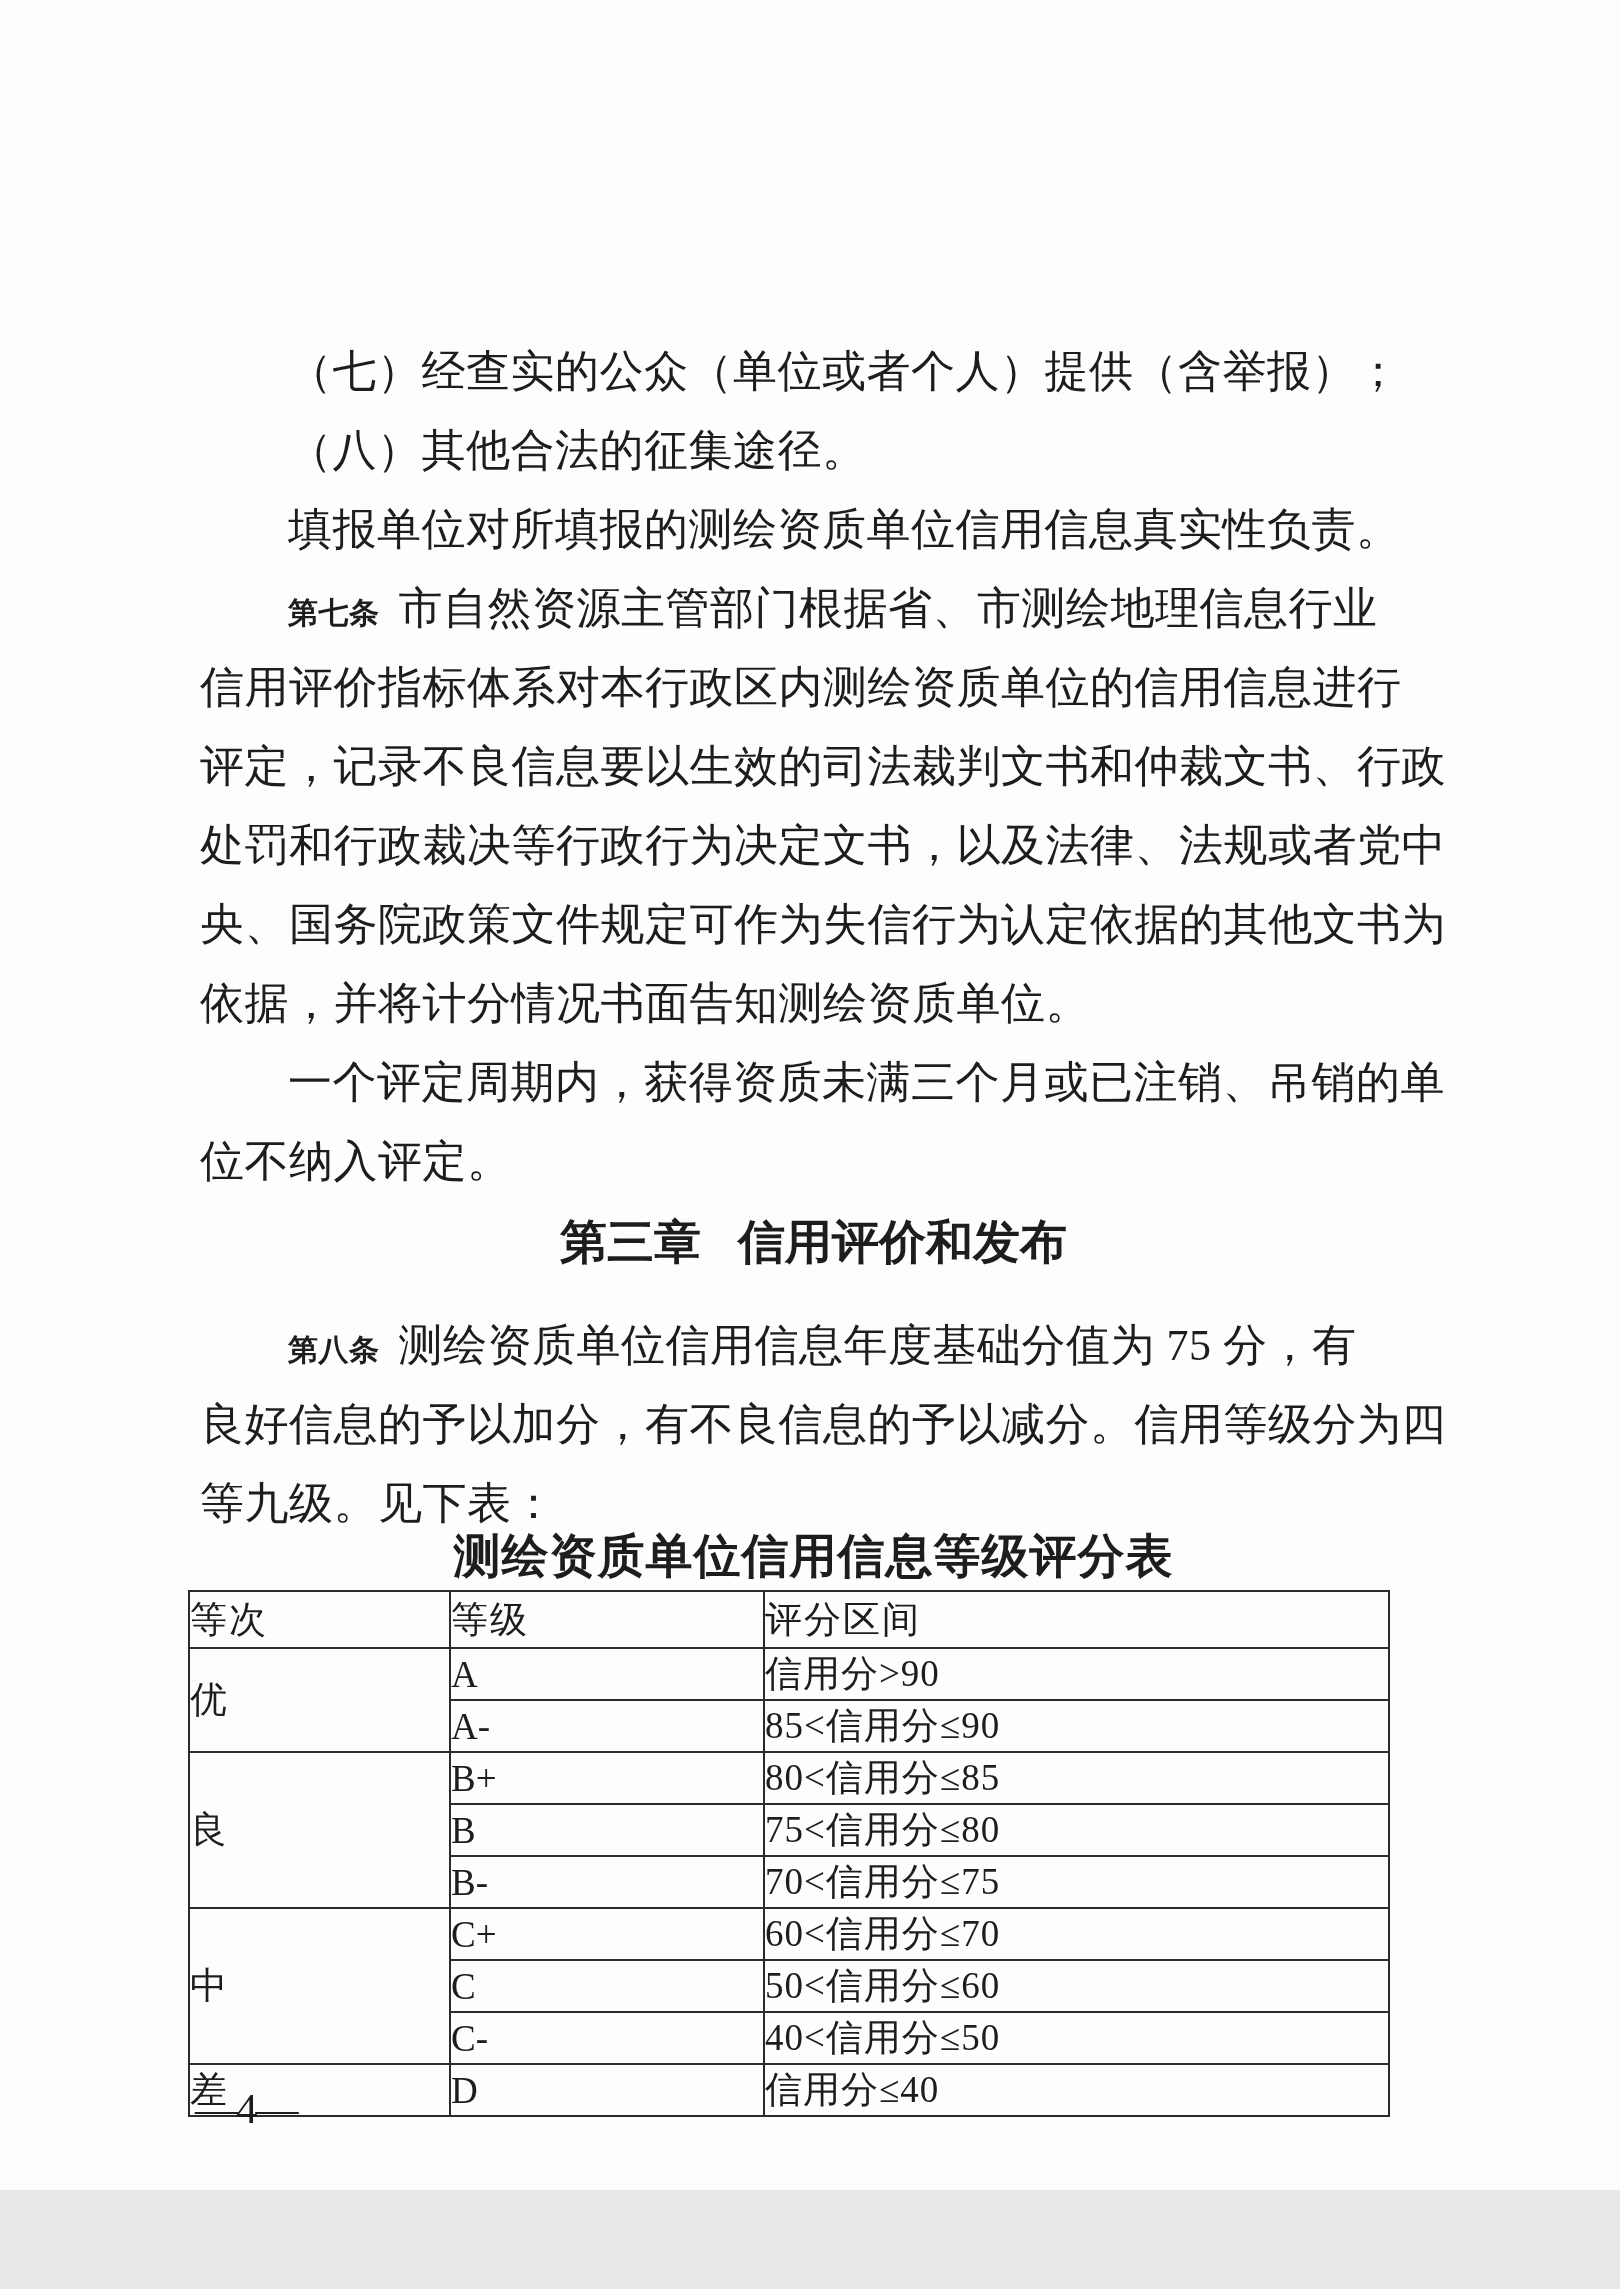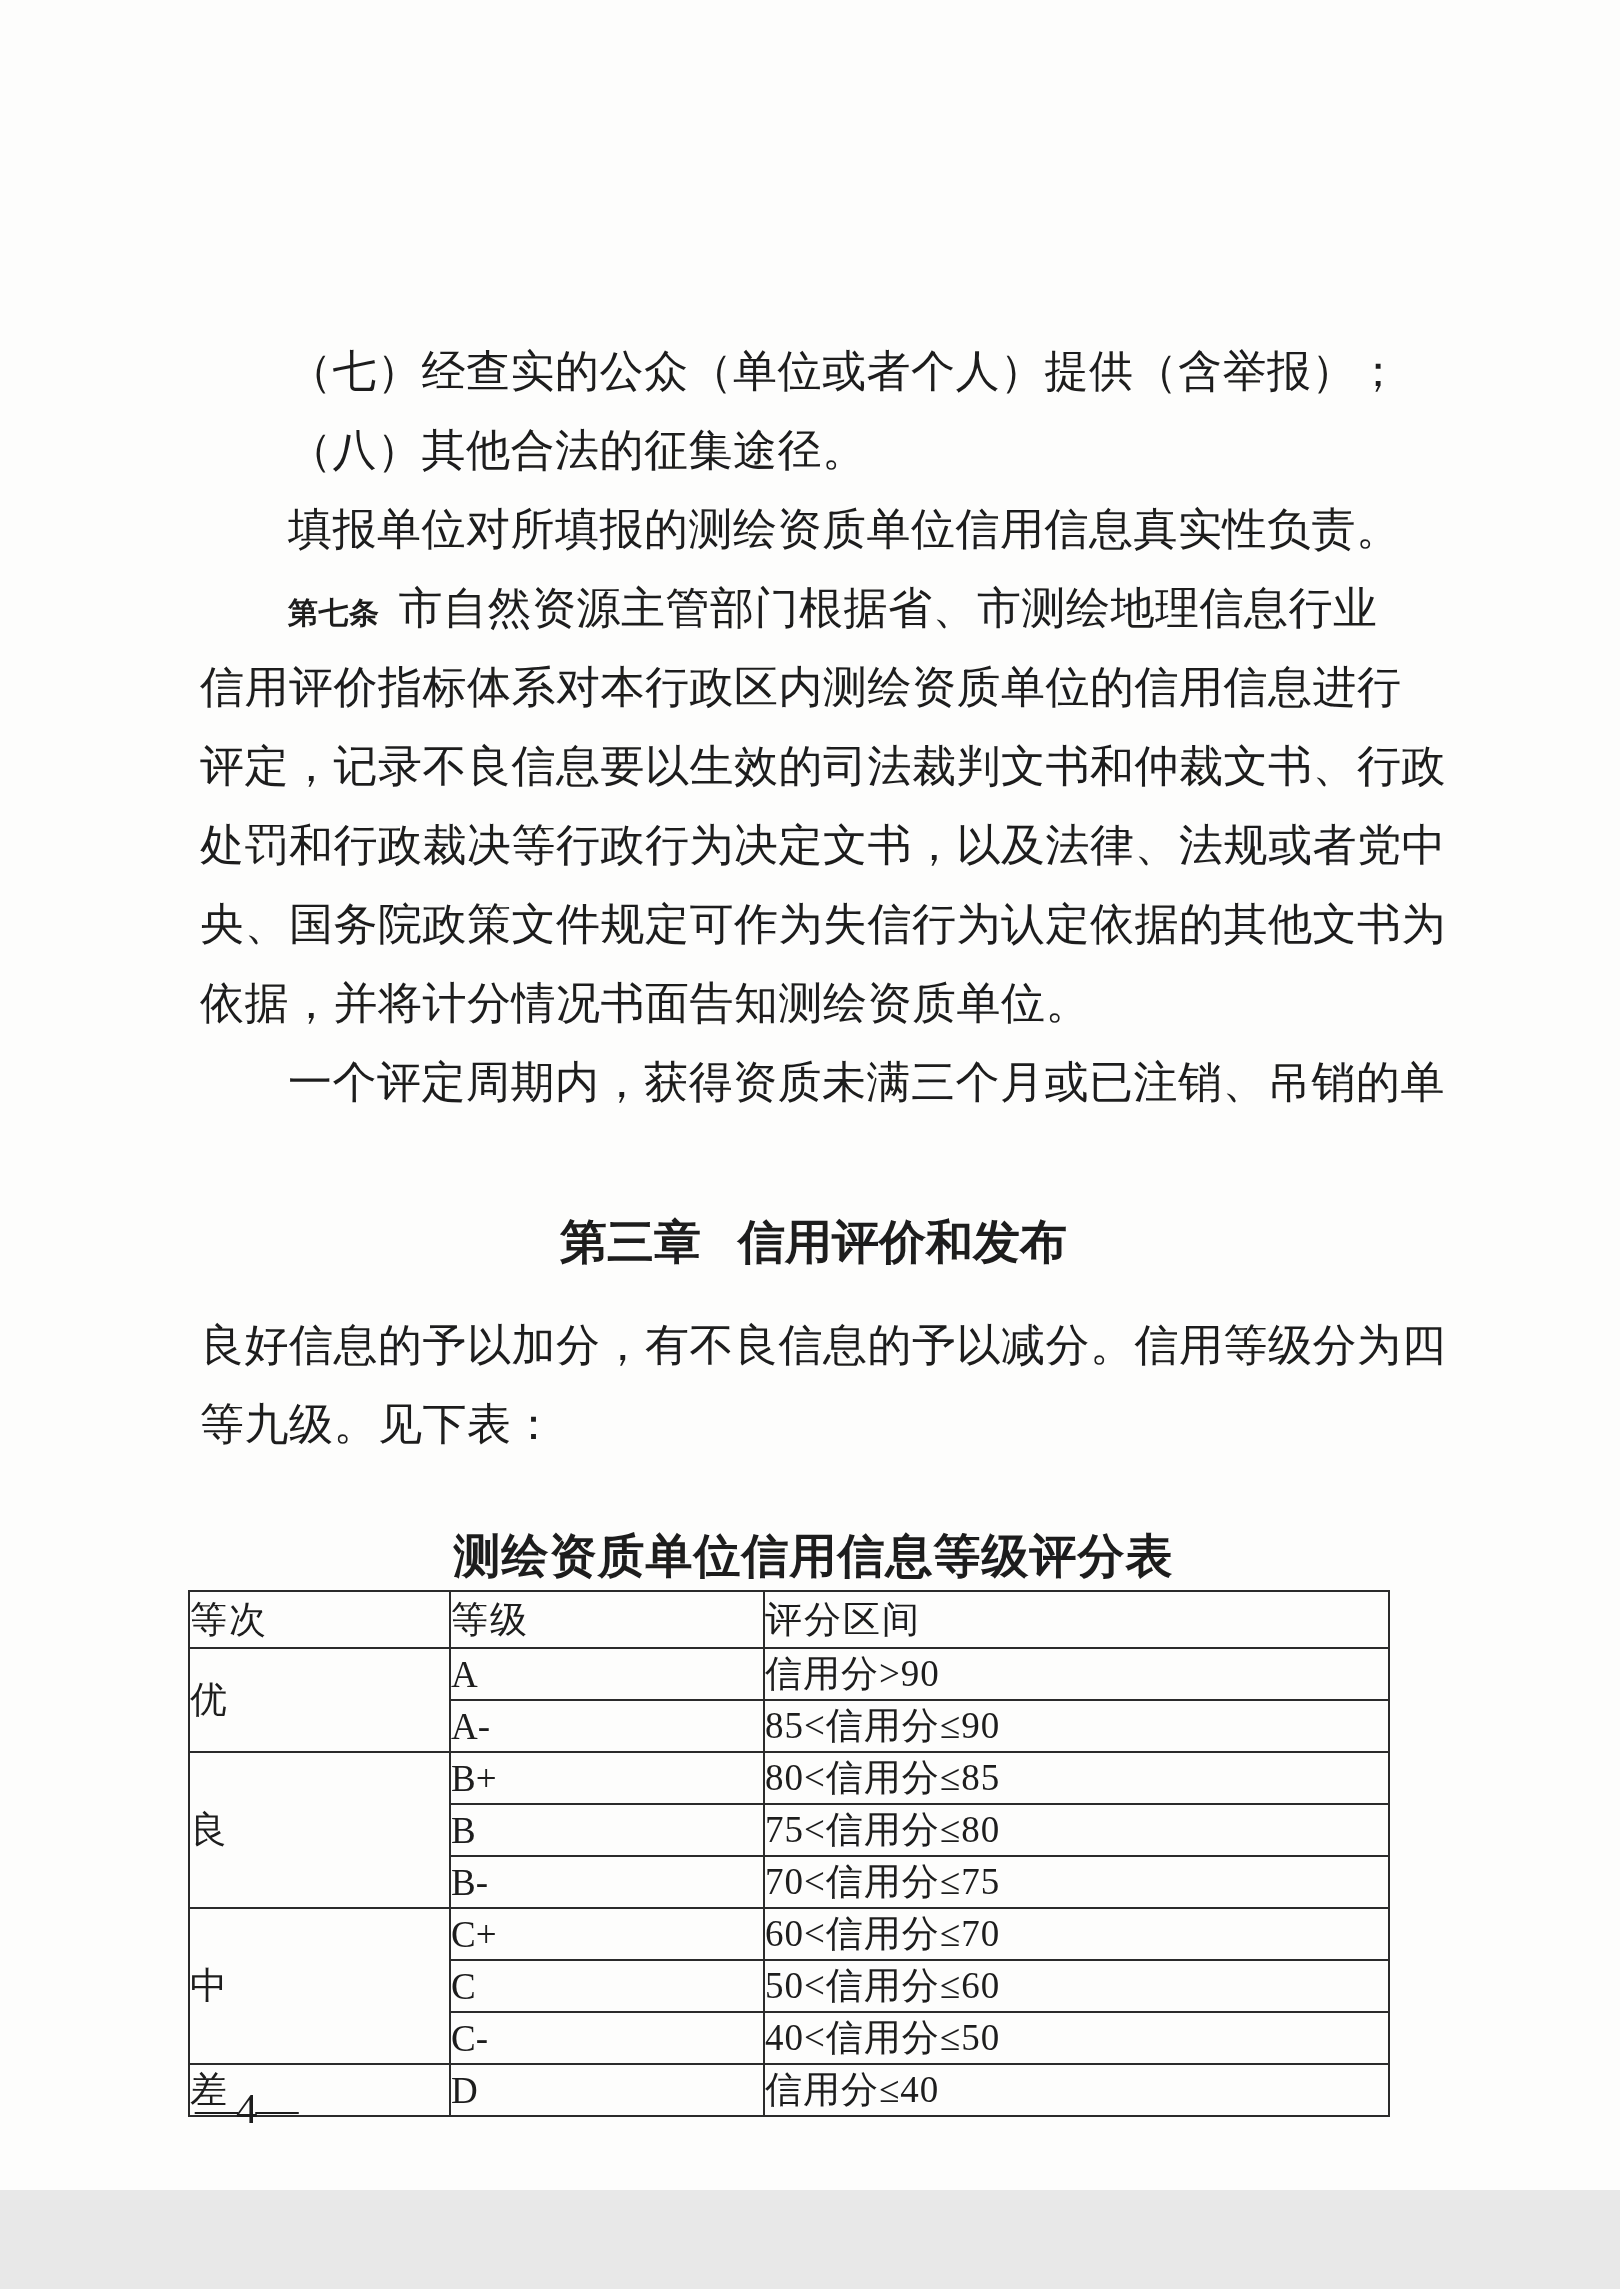--- a/index.html
+++ b/index.html
@@ -94,27 +94,29 @@
     <div class="line indent"><span class="tx">（七）经查实的公众（单位或者个人）提供（含举报）；</span></div>
     <div class="line indent"><span class="tx">（八）其他合法的征集途径。</span></div>
     <div class="line indent"><span class="tx">填报单位对所填报的测绘资质单位信用信息真实性负责。</span></div>
     <div class="line indent"><span class="kw">第七条</span><span class="tx">市自然资源主管部门根据省、市测绘地理信息行业</span></div>
     <div class="line"><span class="tx">信用评价指标体系对本行政区内测绘资质单位的信用信息进行</span></div>
     <div class="line"><span class="tx">评定，记录不良信息要以生效的司法裁判文书和仲裁文书、行政</span></div>
     <div class="line"><span class="tx">处罚和行政裁决等行政行为决定文书，以及法律、法规或者党中</span></div>
     <div class="line"><span class="tx">央、国务院政策文件规定可作为失信行为认定依据的其他文书为</span></div>
     <div class="line"><span class="tx">依据，并将计分情况书面告知测绘资质单位。</span></div>
     <div class="line indent"><span class="tx">一个评定周期内，获得资质未满三个月或已注销、吊销的单</span></div>
+    <div class="line"><span class="tx">位不纳入评定。</span></div>
   </div>
 
   <div class="chapter">
     <span class="gap">第三章</span><span>信用评价和发布</span>
   </div>
 
   <div class="textblock" id="block2">
+    <div class="line indent"><span class="kw">第八条</span><span class="tx">测绘资质单位信用信息年度基础分值为 75 分，有</span></div>
     <div class="line"><span class="tx">良好信息的予以加分，有不良信息的予以减分。信用等级分为四</span></div>
     <div class="line"><span class="tx">等九级。见下表：</span></div>
   </div>
 
   <div class="table-title">测绘资质单位信用信息等级评分表</div>
 
   <table class="score">
     <colgroup>
       <col style="width:261px">
       <col style="width:314px">

